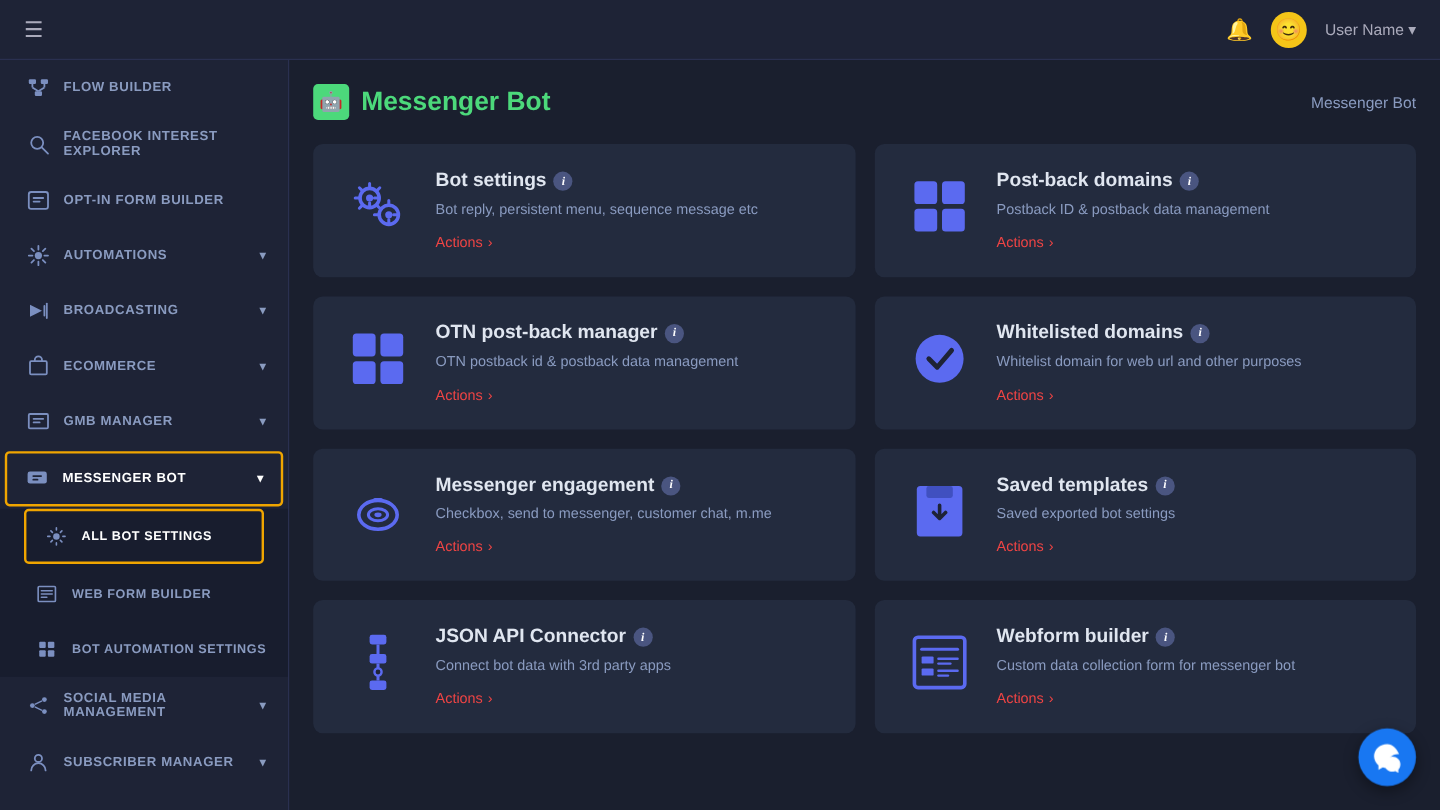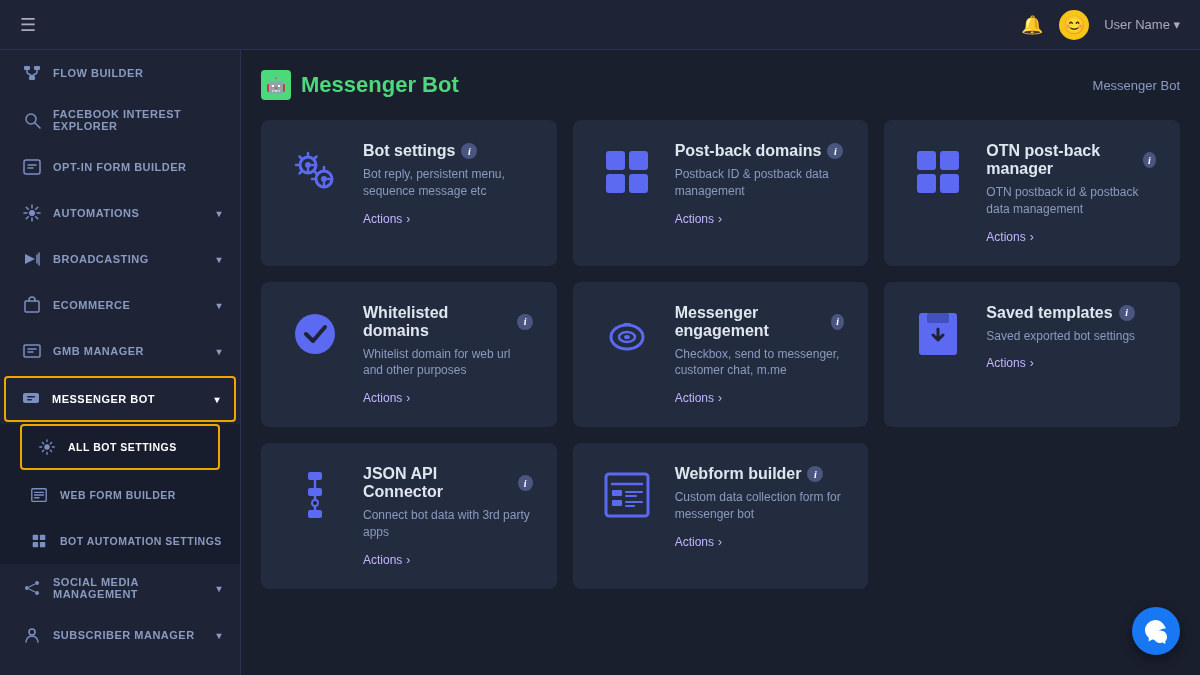--- a/index.html
+++ b/index.html
@@ -135,21 +135,21 @@
       border-radius: 4px;
       display: flex;
       align-items: center;
       justify-content: center;
       font-size: 16px;
     }
     .breadcrumb { color: #8a9bc0; font-size: 13px; }
 
     .cards-grid {
       display: grid;
-      grid-template-columns: 1fr 1fr 1fr;
+      grid-template-columns: 1fr 1fr;
       gap: 16px;
     }
     .card {
       background: #232b3e;
       border-radius: 8px;
       padding: 22px 24px;
       display: flex;
       align-items: flex-start;
       gap: 18px;
       cursor: pointer;
@@ -186,21 +186,21 @@
       font-family: serif;
     }
     .card-desc {
       font-size: 12px;
       color: #8a9bc0;
       margin-bottom: 12px;
       line-height: 1.4;
     }
     .card-action {
       font-size: 12px;
-      color: #c4b5fd;
+      color: #ef4444;
       display: flex;
       align-items: flex-start;
       gap: 4px;
       cursor: pointer;
     }
 
     
     .messenger-fab {
       position: fixed;
       bottom: 20px;

